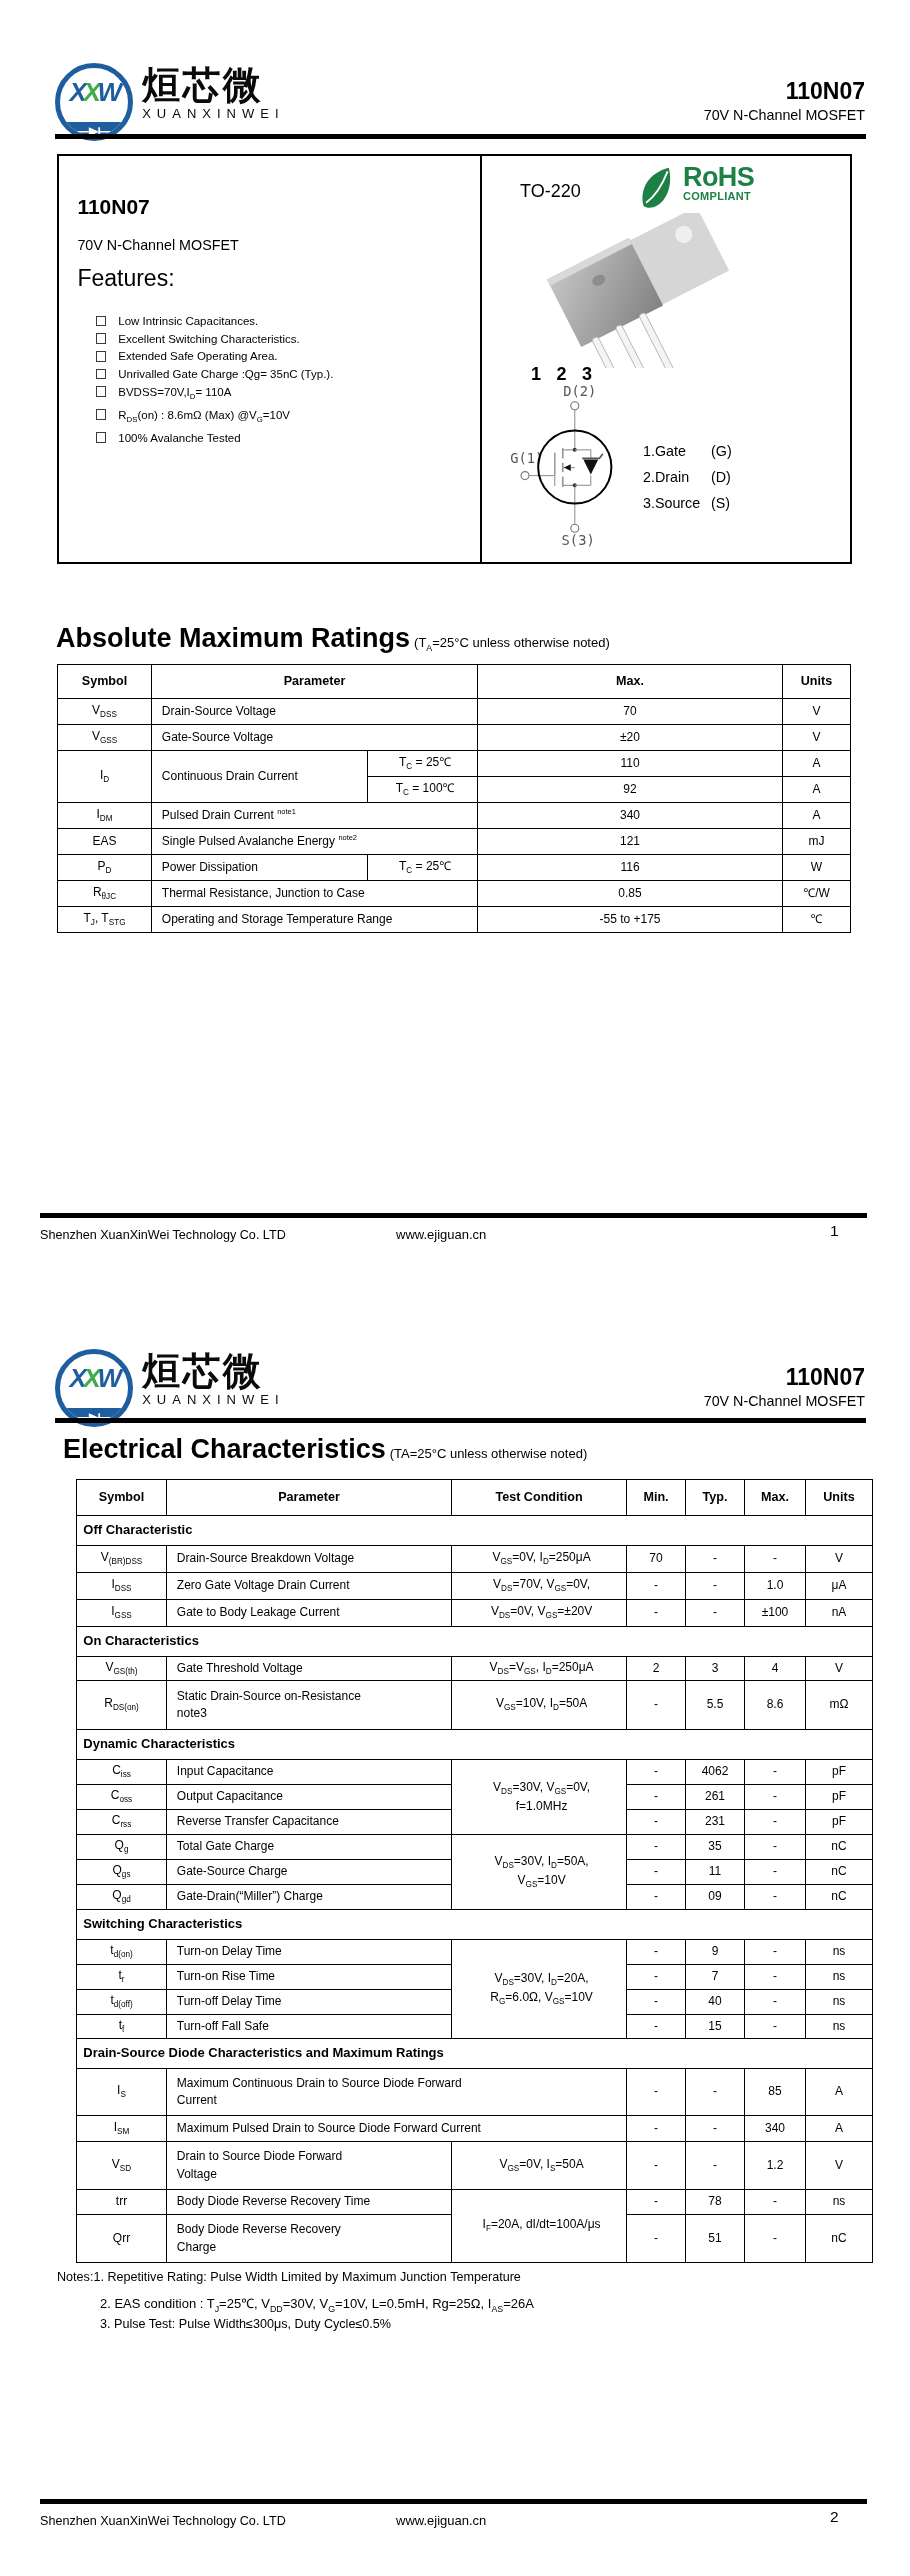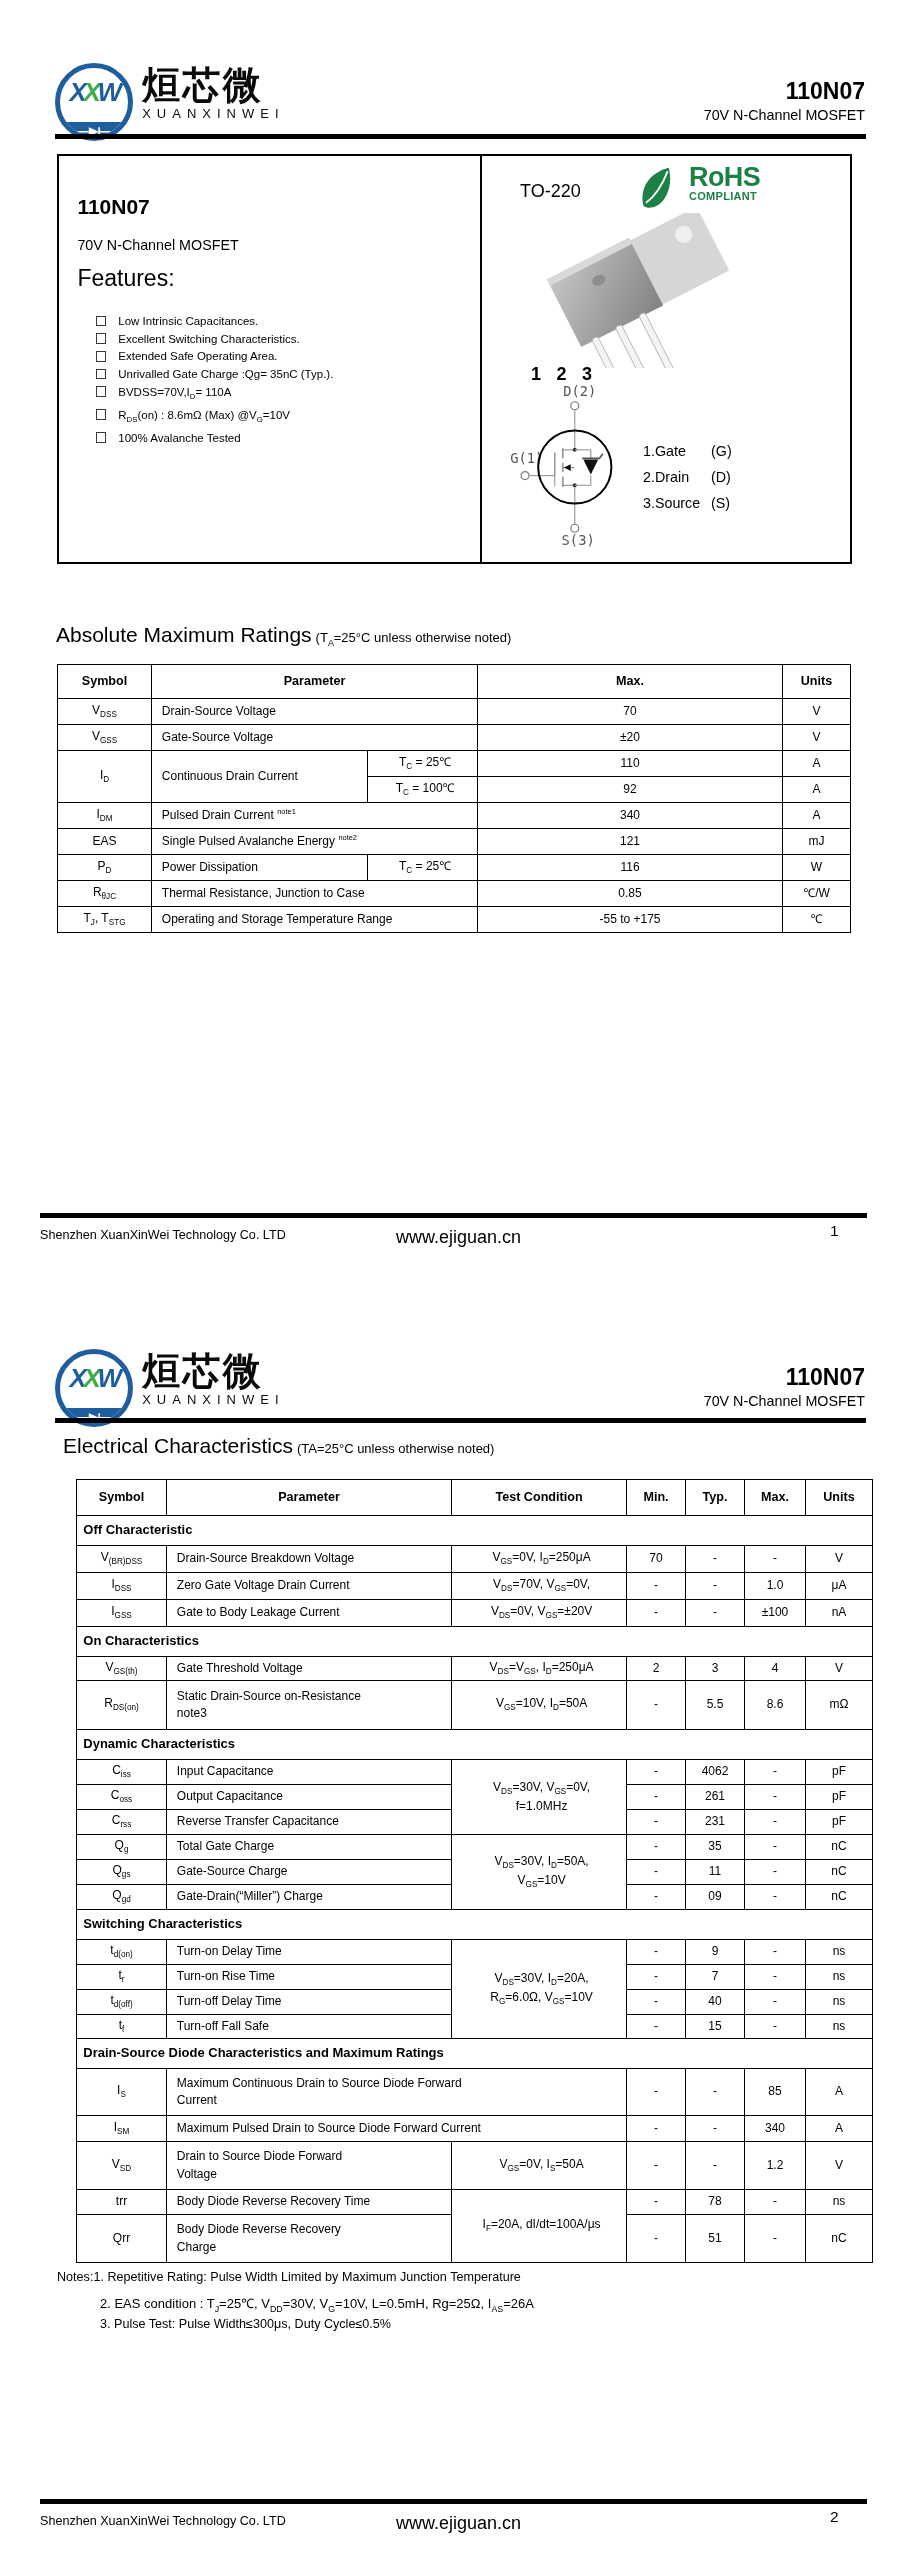--- a/index.html
+++ b/index.html
@@ -32,45 +32,45 @@
   .fbox{border:2.3px solid #000;background:#fff}
   .fbox .divider{position:absolute;top:0;bottom:0;left:421px;width:1.7px;background:#000}
   .fpart{font-size:21px;font-weight:bold}
   .fsub{font-size:14.3px}
   .ftitle{font-size:23px}
   .flist{list-style:none;margin:16px;padding:0}
   .flist li{display:flex;align-items:flex-start;margin-bottom:5.7px;font-size:11.5px;line-height:12px}
   .chk{width:8.6px;height:8.6px;border:1.1px solid #3a3a3a;margin-right:12px;flex:none;margin-top:0.6px;background:#fff}
   .to220{font-size:18px}
   .rohs{display:flex;align-items:flex-start}
-  .rohs-text{margin-left:14px;color:#1d8044}
+  .rohs-text{margin-left:8px;color:#1d8044}
   .rohs-big{font-size:27px;font-weight:bold;line-height:0.9;letter-spacing:-0.6px}
   .rohs-small{font-size:11px;font-weight:bold;letter-spacing:0.3px;margin-top:1.1px}
   .pinnums{display:flex;gap:15.5px;font-size:18px;font-weight:bold}
   .legend .lrow{display:flex;font-size:14.3px;margin-bottom:9.8px}
   .legend .lname{width:68px}
 
   
   .stitle{white-space:nowrap}
-  .stitle .big{font-size:21px;font-weight:normal}
+  .stitle .big{font-size:27px;font-weight:bold}
   .stitle .note{font-size:13px;font-weight:normal;margin-left:4px}
 
   
   table{border-collapse:collapse;table-layout:fixed;background:#fff;border:1.7px solid #000}
   td,th{border:1.1px solid #000;border-top-width:1.7px;border-bottom-width:1.7px;
         font-size:12px;text-align:center;vertical-align:middle;padding:1.1px 2.3px;
         line-height:1.45;overflow:hidden}
   th{font-size:12.6px;font-weight:bold}
   td.param{text-align:left;padding-left:9.8px}
   td.cond{text-align:center;padding-left:7.5px}
   td.section-cell{text-align:left;font-weight:bold;font-size:13px;padding-left:6.3px}
 
   
   .f-company{font-size:12.6px}
-  .f-url{font-size:18px}
+  .f-url{font-size:13px}
   .f-page{font-size:15.5px}
 
   svg text{font-family:"DejaVu Sans Mono","Liberation Mono",monospace}
 </style>
 </head>
 <body>
 
 <div class="brand abs" style="left:55px;top:63px">
   <div class="logo">
     <div class="xxw"><span>X</span><span class="g">X</span><span>W</span></div>

